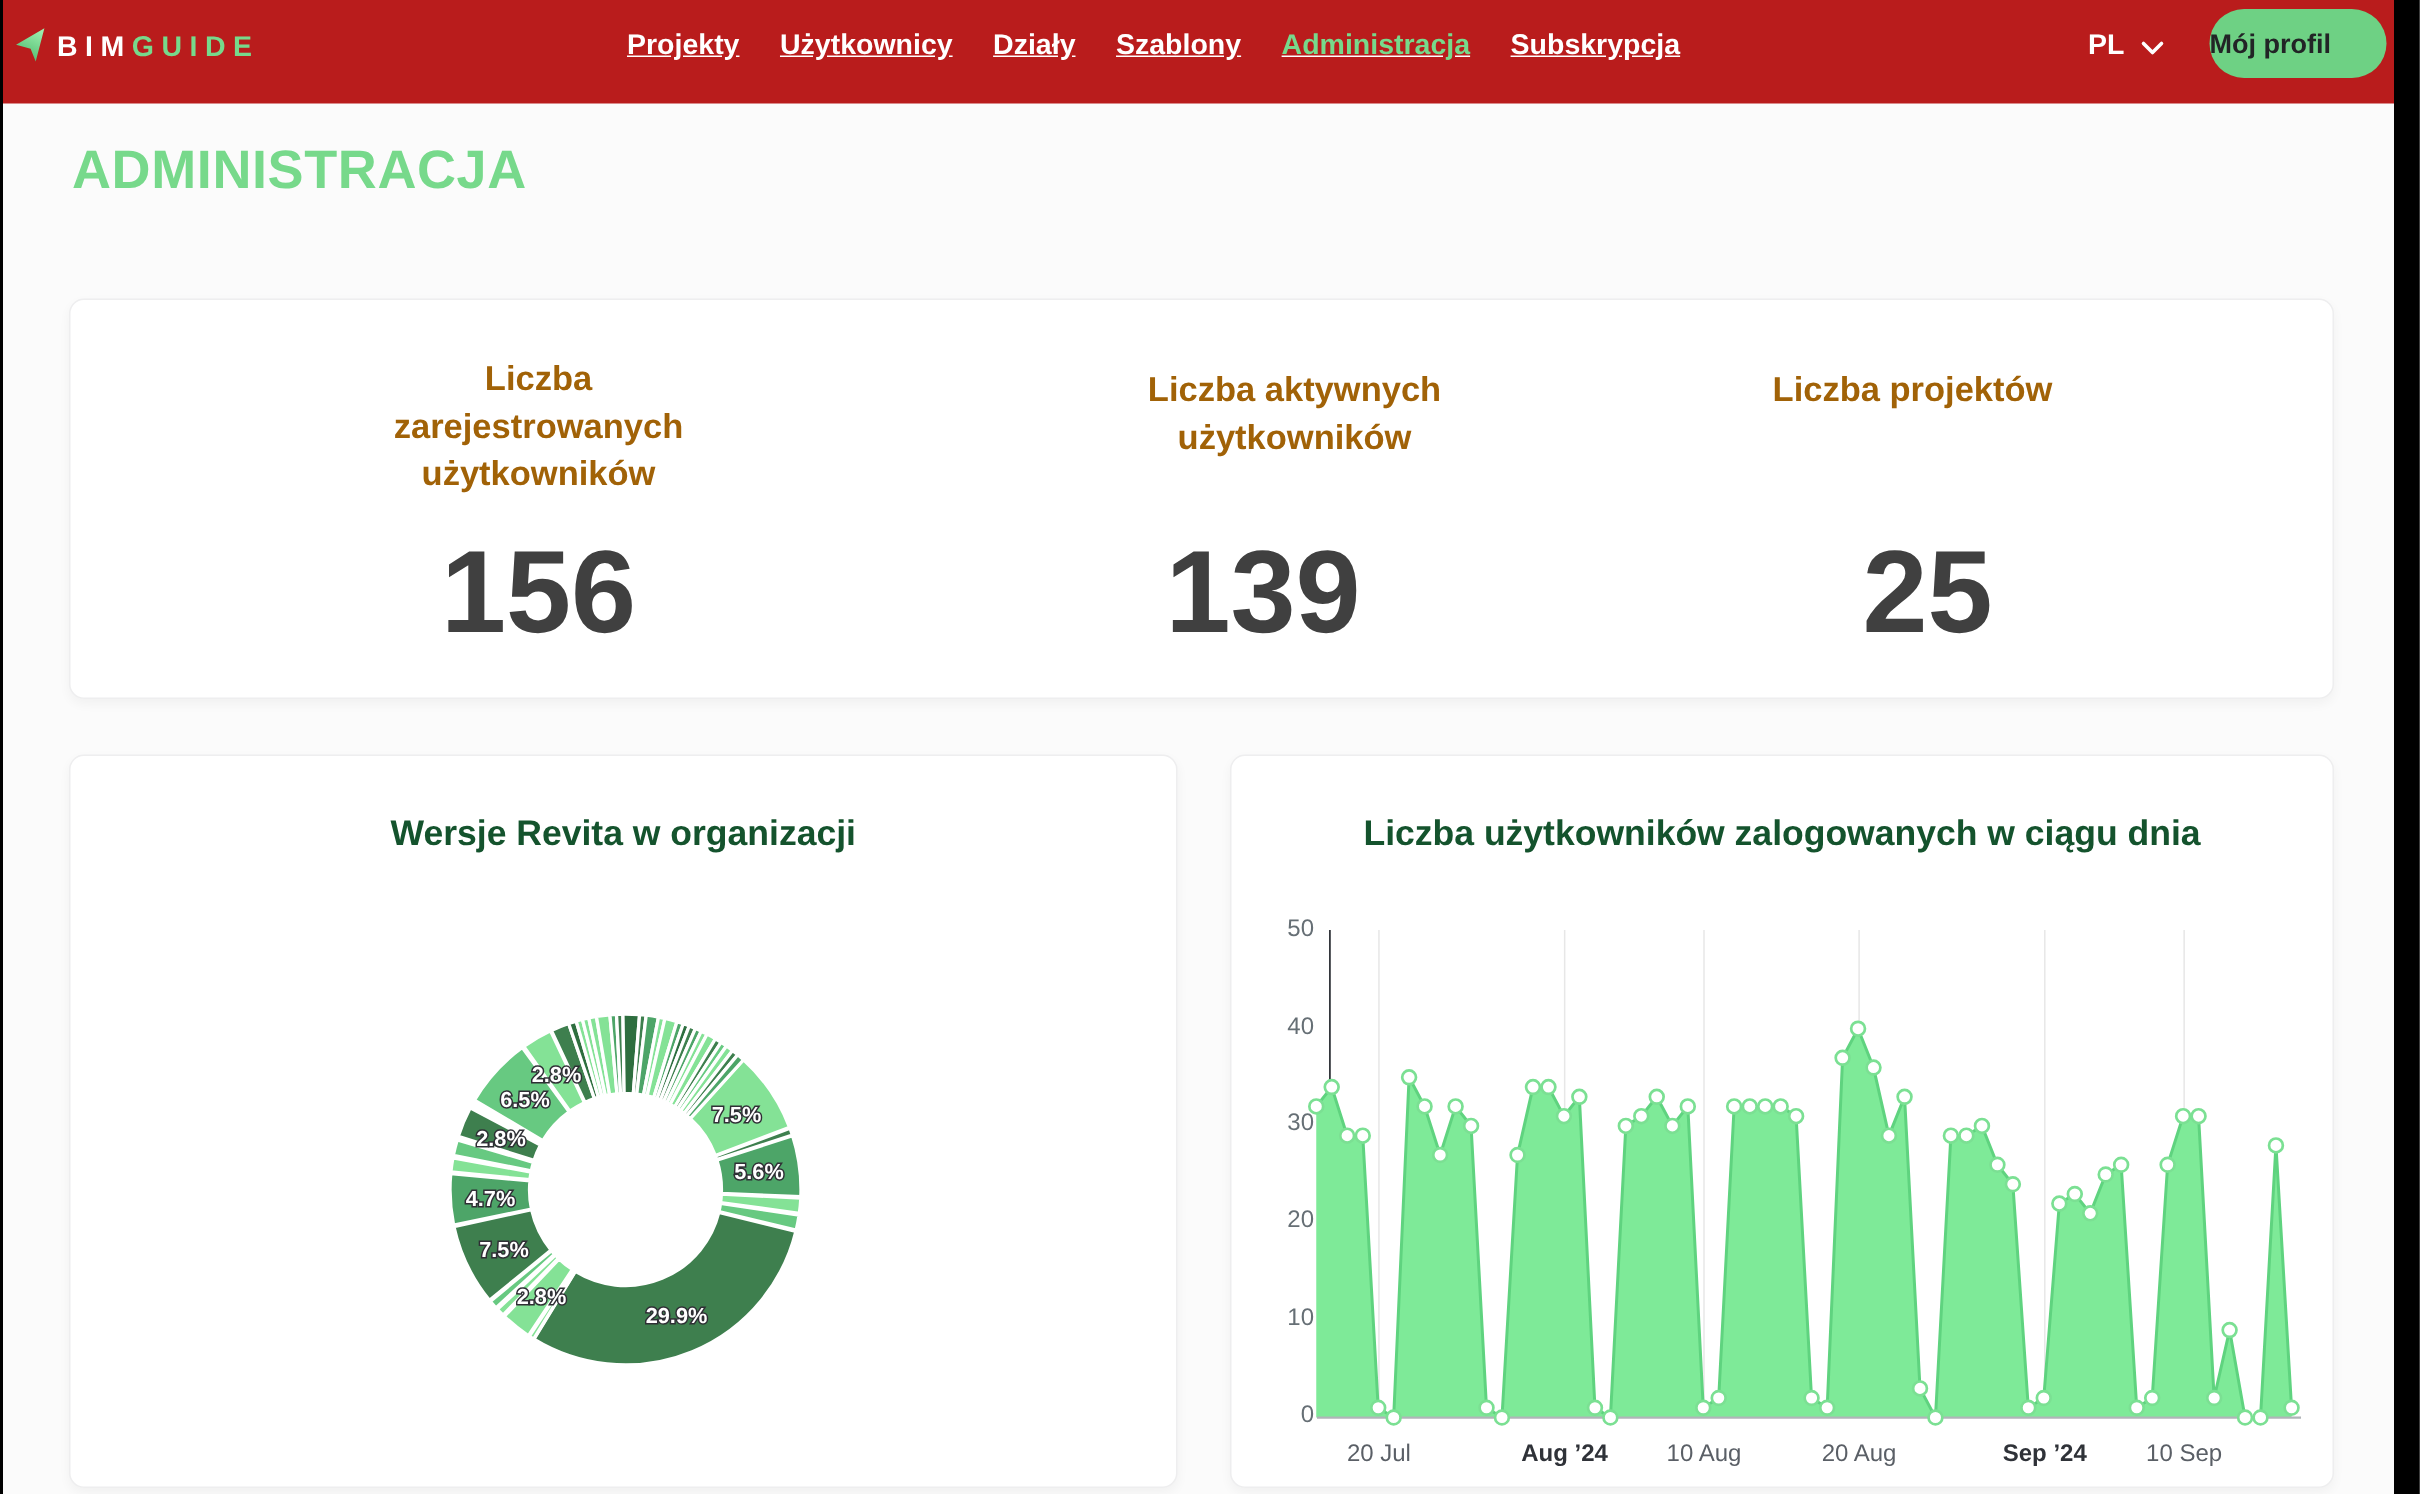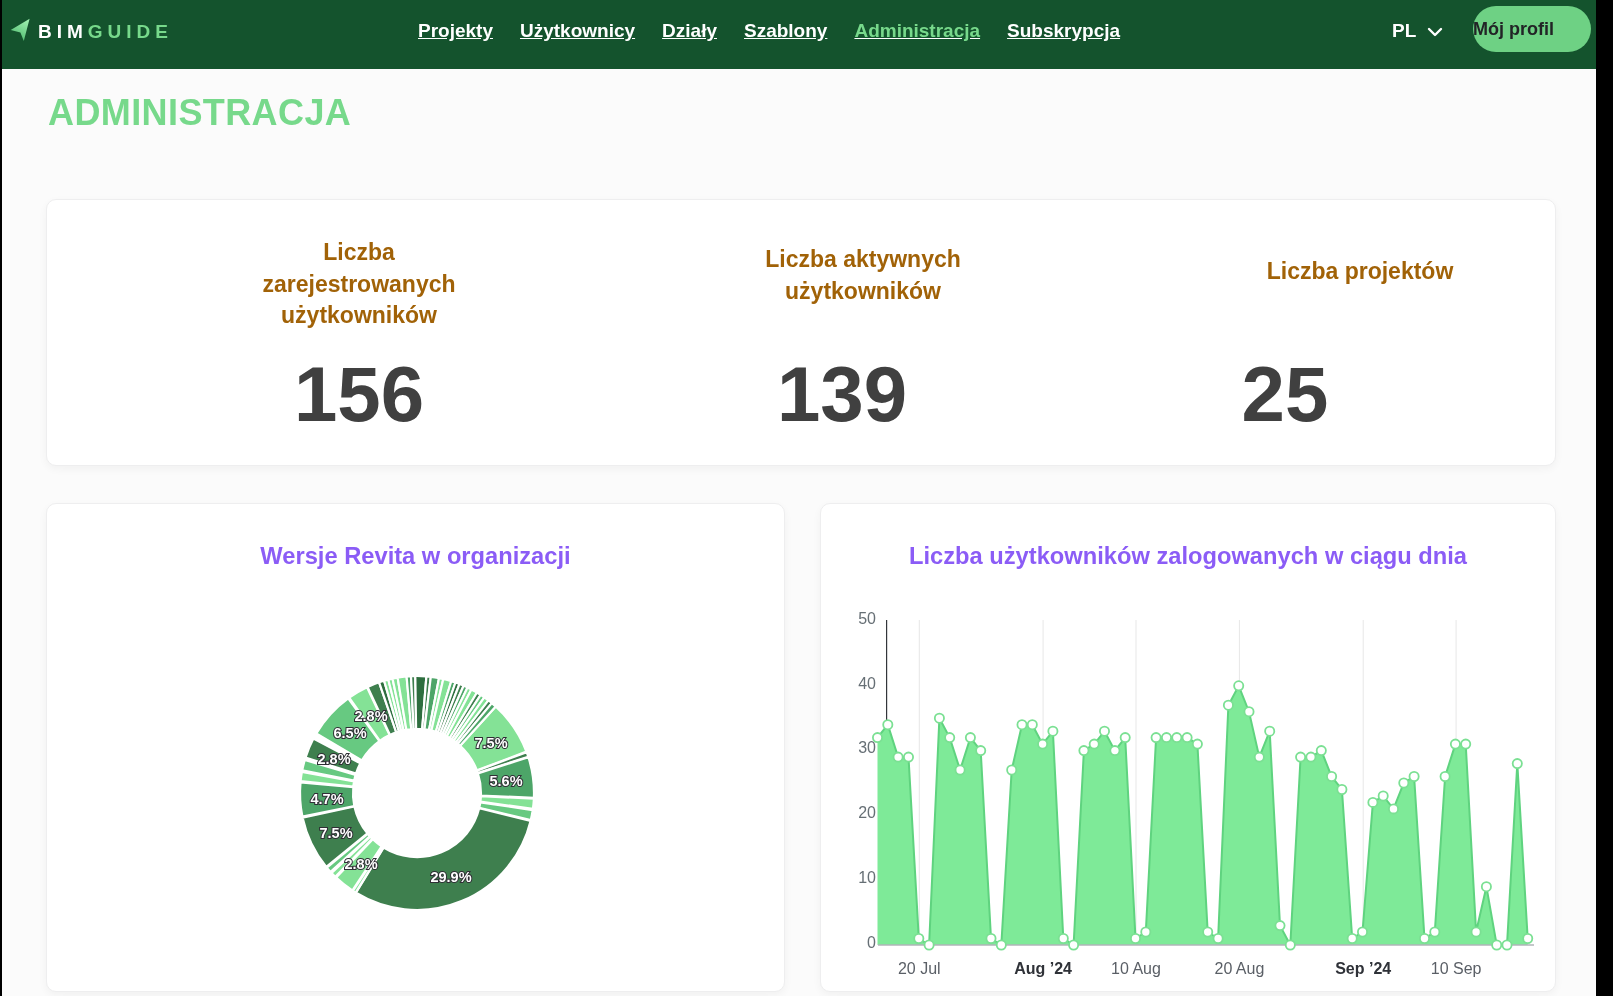--- a/index.html
+++ b/index.html
@@ -1,18 +1,18 @@
 <!DOCTYPE html>
 <html><head><meta charset="utf-8">
 <style>
 * { margin:0; padding:0; box-sizing:border-box; }
 html,body { width:1613px; height:996px; background:#000; overflow:hidden;
   font-family:"Liberation Sans", sans-serif; }
 .page { position:absolute; left:2px; top:0; width:1594px; height:996px; background:#fbfbfb; }
-nav { position:absolute; left:0; top:0; width:100%; height:69px; background:#14532d; }
+nav { position:absolute; left:0; top:0; width:100%; height:69px; background:#b91c1c; }
 .logo { position:absolute; left:36px; top:21px; font-size:19px; font-weight:bold;
   letter-spacing:5px; color:#fff; }
 .logo .g { color:#77d98b; }
 .navmenu { position:absolute; left:416px; top:20px; display:flex; gap:27px;
   font-size:19px; font-weight:bold; color:#fff; white-space:nowrap;text-decoration:underline; }
 .navmenu .act { color:#77d98b; }
 .pl { position:absolute; left:1390px; top:20px; font-size:19px; font-weight:bold; color:#fff; }
 .btn { position:absolute; left:1471px; top:6px; width:118px; height:46px; background:#6ed184;
   border-radius:23px; color:#222426; font-size:18px; font-weight:bold; 
   line-height:46px; }
@@ -21,21 +21,21 @@
 .card { position:absolute; background:#fff; border:1px solid #eeeeef; border-radius:10px;
   box-shadow:0 3px 8px rgba(0,0,0,0.045); }
 #stats { left:44px; top:199px; width:1510px; height:267px; }
 #cardL { left:44px; top:503px; width:739px; height:489px; }
 #cardR { left:818px; top:503px; width:736px; height:489px; }
 .shead { position:absolute; font-size:23px; font-weight:bold; color:#a16207; text-align:center;
   line-height:31.5px; transform:translateX(-50%); white-space:nowrap; }
 .snum { position:absolute; font-size:78px; font-weight:bold; color:#404040; text-align:center;
   transform:translateX(-50%); line-height:78px; }
 .ctitle { position:absolute; top:39px; width:100%; text-align:center; font-size:23.7px;
-  font-weight:bold; color:#8b5cf6; }
+  font-weight:bold; color:#14532d; }
 .dlab { font-size:14.5px; font-weight:bold; fill:#fff; stroke:#2f2f35; stroke-width:2px;
   paint-order:stroke; font-family:"Liberation Sans",sans-serif; }
 .ylab { font-size:16px; fill:#666f75; font-family:"Liberation Sans",sans-serif; }
 .xlab { font-size:16px; fill:#5a5f66; font-family:"Liberation Sans",sans-serif; }
 .xlabb { font-size:16px; font-weight:bold; fill:#2f3238; font-family:"Liberation Sans",sans-serif; }
 </style></head>
 <body>
 <div class="page">
   <nav>
     <svg width="26" height="26" viewBox="0 0 26 26" style="position:absolute;left:7px;top:16px;">
@@ -59,21 +59,21 @@
     <div class="pl">PL</div>
     <svg width="16" height="10" viewBox="0 0 16 10" style="position:absolute;left:1425px;top:27px;">
       <path d="M2 2 L8 8 L14 2" stroke="#fff" stroke-width="2.4" fill="none" stroke-linecap="round" stroke-linejoin="round"></path>
     </svg>
     <div class="btn">Mój profil</div>
   </nav>
   <h1>ADMINISTRACJA</h1>
   <div class="card" id="stats"></div>
   <div class="shead" style="left:357px; top:237px;">Liczba<br>zarejestrowanych<br>użytkowników</div>
   <div class="shead" style="left:861px; top:244px;">Liczba aktywnych<br>użytkowników</div>
-  <div class="shead" style="left:1358px; top:244px;margin-top:12px;">Liczba projektów</div>
+  <div class="shead" style="left:1273px; top:244px;">Liczba projektów</div>
   <div class="snum" style="left:357px; top:355px;">156</div>
   <div class="snum" style="left:840px; top:355px;">139</div>
   <div class="snum" style="left:1283px; top:355px;">25</div>
   <div class="card" id="cardL">
       <div class="ctitle">Wersje Revita w organizacji</div>
     </div>
   <div class="card" id="cardR">
       <div class="ctitle">Liczba użytkowników zalogowanych w ciągu dnia</div>
     </div>
   <svg style="position:absolute;left:280px;top:658px;" width="272" height="272" viewBox="280 658 272 272">

